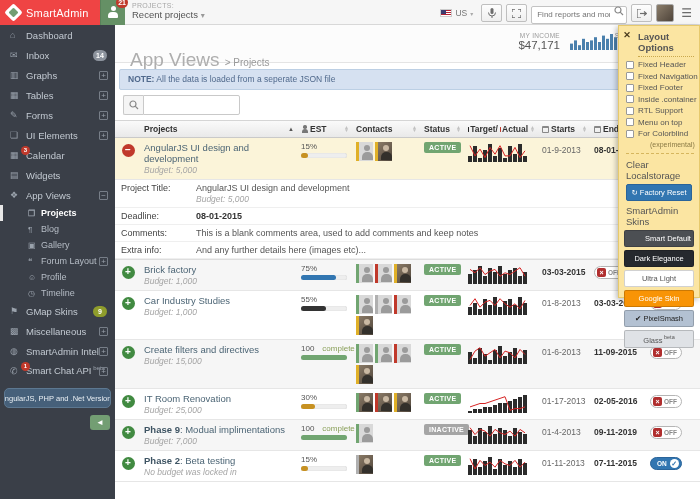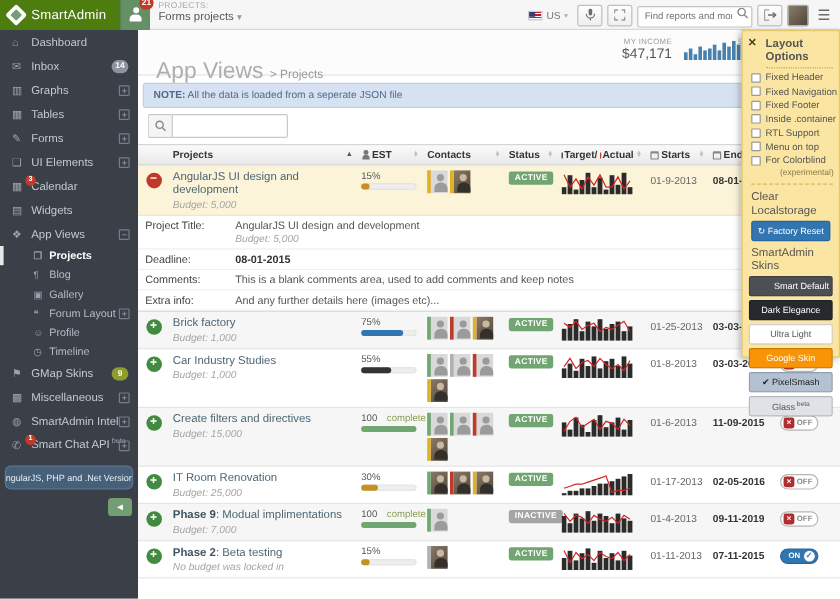--- a/index.html
+++ b/index.html
@@ -2,21 +2,21 @@
 <html><head>
 <meta charset="utf-8">
 <style>
   * { margin:0; padding:0; box-sizing:border-box; }
   html,body { width:700px; height:499px; overflow:hidden; background:#fff;
     font-family:"Liberation Sans", sans-serif; position:relative; }
 
   
   #topbar { position:absolute; left:0; top:0; width:700px; height:25px; background:#f6f6f6;
     border-bottom:1px solid #d8d8d8; z-index:5; }
-  #logo-area { position:absolute; left:0; top:0; width:100px; height:25px; background:#4d7c0f;
+  #logo-area { position:absolute; left:0; top:0; width:100px; height:25px; background:#ef4444;
     display:flex; align-items:center; padding-left:7px; }
   #logo-mark { width:13px; height:13px; background:#fff; transform:rotate(45deg); border-radius:2px;
     margin-right:6px; position:relative; }
   #logo-mark:after{ content:""; position:absolute; left:3px; top:3px; width:7px; height:7px; background:#739e73; border-radius:1px;}
   #brand { color:#fff; font-size:11px; letter-spacing:.2px; }
   #activity-btn { position:absolute; left:100px; top:0; width:25px; height:25px; background:#659065;
     border-left:1px solid #5a815a; cursor:pointer; }
   #activity-btn .person { position:absolute; left:7px; top:6px; width:10px; height:12px; }
   #activity-btn .person:before { content:""; position:absolute; left:2.5px; top:0; width:5px; height:5px; background:#fff; border-radius:50%; }
   #activity-btn .person:after { content:""; position:absolute; left:0; top:5.5px; width:10px; height:6px; background:#fff; border-radius:4px 4px 1px 1px; }
@@ -180,21 +180,21 @@
   <div id="logo-area">
     <span id="logo-mark"></span>
     <span id="brand">SmartAdmin</span>
   </div>
   <div id="activity-btn">
     <span class="person"></span>
     <span class="red-badge">21</span>
   </div>
   <div id="ribbon-block">
     <div id="ribbon-label">PROJECTS:</div>
-    <div id="ribbon-value"><span>Forms projects</span> <span class="car">▾</span></div>
+    <div id="ribbon-value"><span>Recent projects</span> <span class="car">▾</span></div>
   </div>
   <div id="top-right">
     <div id="lang-picker">
       <span id="flag"></span>
       <span>US</span>
       <span style="font-size:6px;color:#aaa">▾</span>
     </div>
     <div class="tool-btn">
       <svg width="8" height="11" viewBox="0 0 8 11">
           <rect x="2.5" y="0" width="3" height="6" rx="1.5" fill="#6d6d6d"></rect>
@@ -546,21 +546,20 @@
               <rect x="25" y="8" width="4" height="12" fill="#2b2b2b"></rect>
               <rect x="30" y="2" width="4" height="18" fill="#2b2b2b"></rect>
               <rect x="35" y="10" width="4" height="10" fill="#2b2b2b"></rect>
               <rect x="40" y="6" width="4" height="14" fill="#2b2b2b"></rect>
               <rect x="45" y="4" width="4" height="16" fill="#2b2b2b"></rect>
               <rect x="50" y="12" width="4" height="8" fill="#2b2b2b"></rect>
               <rect x="55" y="8" width="4" height="12" fill="#2b2b2b"></rect>
               <polyline points="2,5.4 7,8.8 12,3.700000000000001 17,10.5 22,7.1 27,5.4 32,12.2 37,8.8 42,10.5 47,7.1 52,3.700000000000001 57,12.2" fill="none" stroke="#d62424" stroke-width="1"></polyline>
             </svg>
           </div>
-          <div class="c-starts">01-25-2013</div>
           <div class="c-ends">03-03-2015</div>
           <div class="c-tog"><span class="tog off">
               <i>×</i>
               <em>OFF</em>
             </span></div>
         </div>
         <div class="trow grid">
           <div class="c-exp">
             <span class="exp-circle exp-plus">+</span>
           </div>

